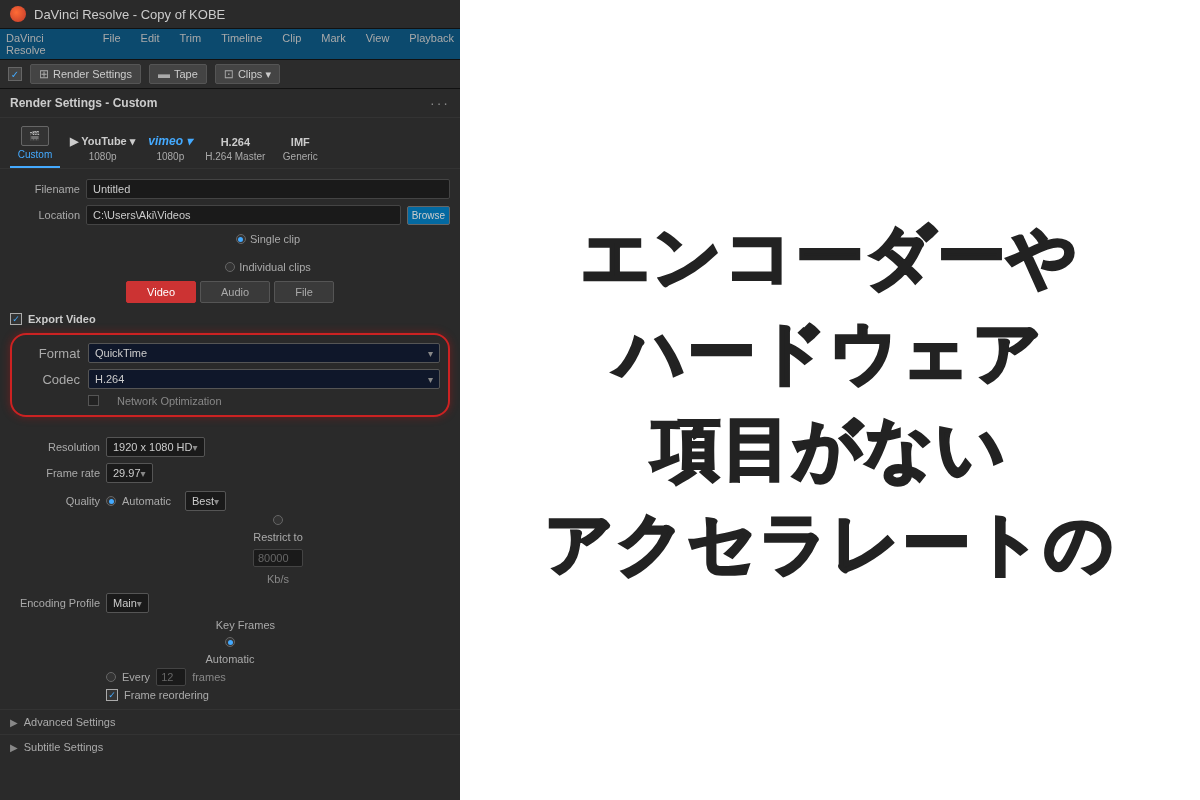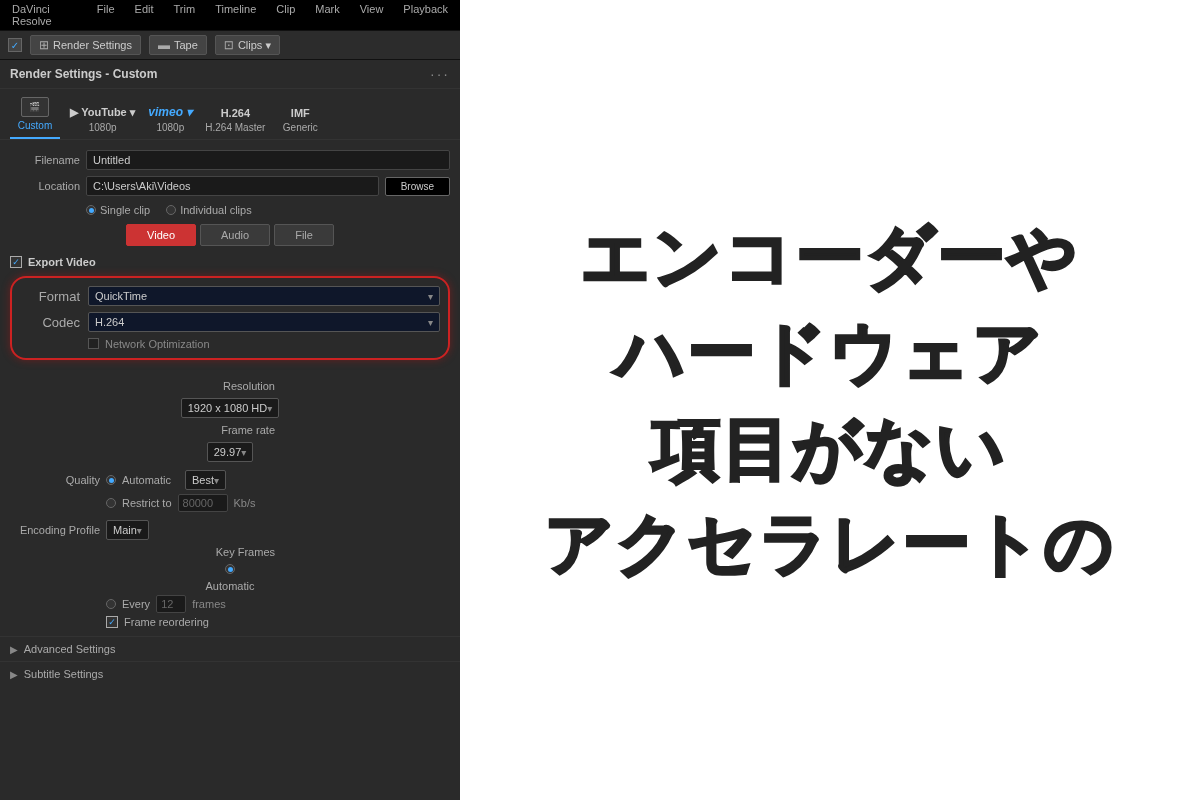--- a/index.html
+++ b/index.html
@@ -40,22 +40,22 @@
       flex-shrink: 0;
     }
     .title-bar-text {
       color: #ccc;
       font-size: 13px;
       font-weight: 500;
     }
 
     
     .menu-bar {
-      background: #000000;
-      padding: 3px 12px;
+      background: #0c4a6e;
+      padding: 3px 6px;
       display: flex;
       gap: 20px;
       border-bottom: 1px solid #111;
     }
     .menu-item {
       color: #aaa;
       font-size: 11px;
       cursor: pointer;
     }
 
@@ -206,35 +206,36 @@
       background: #1a1a1a;
       border: 1px solid #444;
       color: #ccc;
       font-size: 11px;
       padding: 3px 6px;
       flex: 1;
       border-radius: 2px;
       outline: none;
     }
     .browse-btn {
-      background: #000000;
+      background: #0369a1;
       border: 1px solid #666;
       color: #ccc;
       font-size: 10px;
-      padding: 3px 15px;
+      padding: 3px 4px;
       border-radius: 2px;
       cursor: pointer;
     }
 
     
     .radio-row {
       display: flex;
       align-items: center;
       gap: 16px;
       margin: 8px 0 8px 76px;
+      flex-direction: column;
     }
     .radio-option {
       display: flex;
       align-items: center;
       gap: 4px;
       color: #aaa;
       font-size: 11px;
     }
     .radio-dot {
       width: 10px;
@@ -340,21 +341,21 @@
       align-items: center;
       justify-content: space-between;
     }
     .select-arrow {
       color: #888;
       font-size: 10px;
     }
     .network-opt-row {
       display: flex;
       align-items: flex-start;
-      gap: 6px;
+      gap: 18px;
       margin-left: 68px;
     }
     .checkbox-small {
       width: 11px;
       height: 11px;
       border: 1px solid #555;
       background: #222;
       flex-shrink: 0;
     }
     .opt-label {
@@ -364,21 +365,20 @@
 
     
     .settings-section {
       padding: 0 10px;
     }
     .setting-row {
       display: flex;
       align-items: center;
       margin-bottom: 6px;
       gap: 6px;
-      flex-direction: column;
     }
     .setting-label {
       color: #aaa;
       font-size: 11px;
       width: 90px;
       text-align: right;
       flex-shrink: 0;
     }
     .setting-select {
       background: #1a1a1a;
@@ -519,20 +519,24 @@
       line-height: 1.1;
       text-align: center;
       font-family: 'Arial Black', sans-serif;
     }
   </style>
 </head>
 <body>
 
 <div class="left-panel">
 
+  <div class="title-bar">
+    <div class="title-bar-logo"></div>
+    <span class="title-bar-text">DaVinci Resolve - Copy of KOBE</span>
+  </div>
 
   <div class="menu-bar">
     <span class="menu-item">DaVinci Resolve</span>
     <span class="menu-item">File</span>
     <span class="menu-item">Edit</span>
     <span class="menu-item">Trim</span>
     <span class="menu-item">Timeline</span>
     <span class="menu-item">Clip</span>
     <span class="menu-item">Mark</span>
     <span class="menu-item">View</span>
@@ -664,21 +668,21 @@
     <div class="quality-section">
       <div class="quality-row">
         <span class="q-label">Quality</span>
         <div class="radio-dot selected"></div>
         <span style="color:#aaa;font-size:11px;">Automatic</span>
         <div class="setting-select" style="margin-left:8px;">
           <span>Best</span>
           <span class="arrow">▾</span>
         </div>
       </div>
-      <div class="quality-row" style="margin-left:96px;">
+      <div class="quality-row" style="margin-left:96px;flex-direction:column;">
         <div class="radio-dot"></div>
         <span style="color:#aaa;font-size:11px;">Restrict to</span>
         <input type="text" style="width: 50px; background: rgb(26, 26, 26); border: 1px solid rgb(68, 68, 68); color: rgb(102, 102, 102); font-size: 11px; padding: 2px 4px; border-radius: 2px;" value="80000">
         <span style="color:#888;font-size:11px;">Kb/s</span>
       </div>
     </div>
 
     <div class="enc-row">
       <span class="enc-label">Encoding Profile</span>
       <div class="setting-select">

